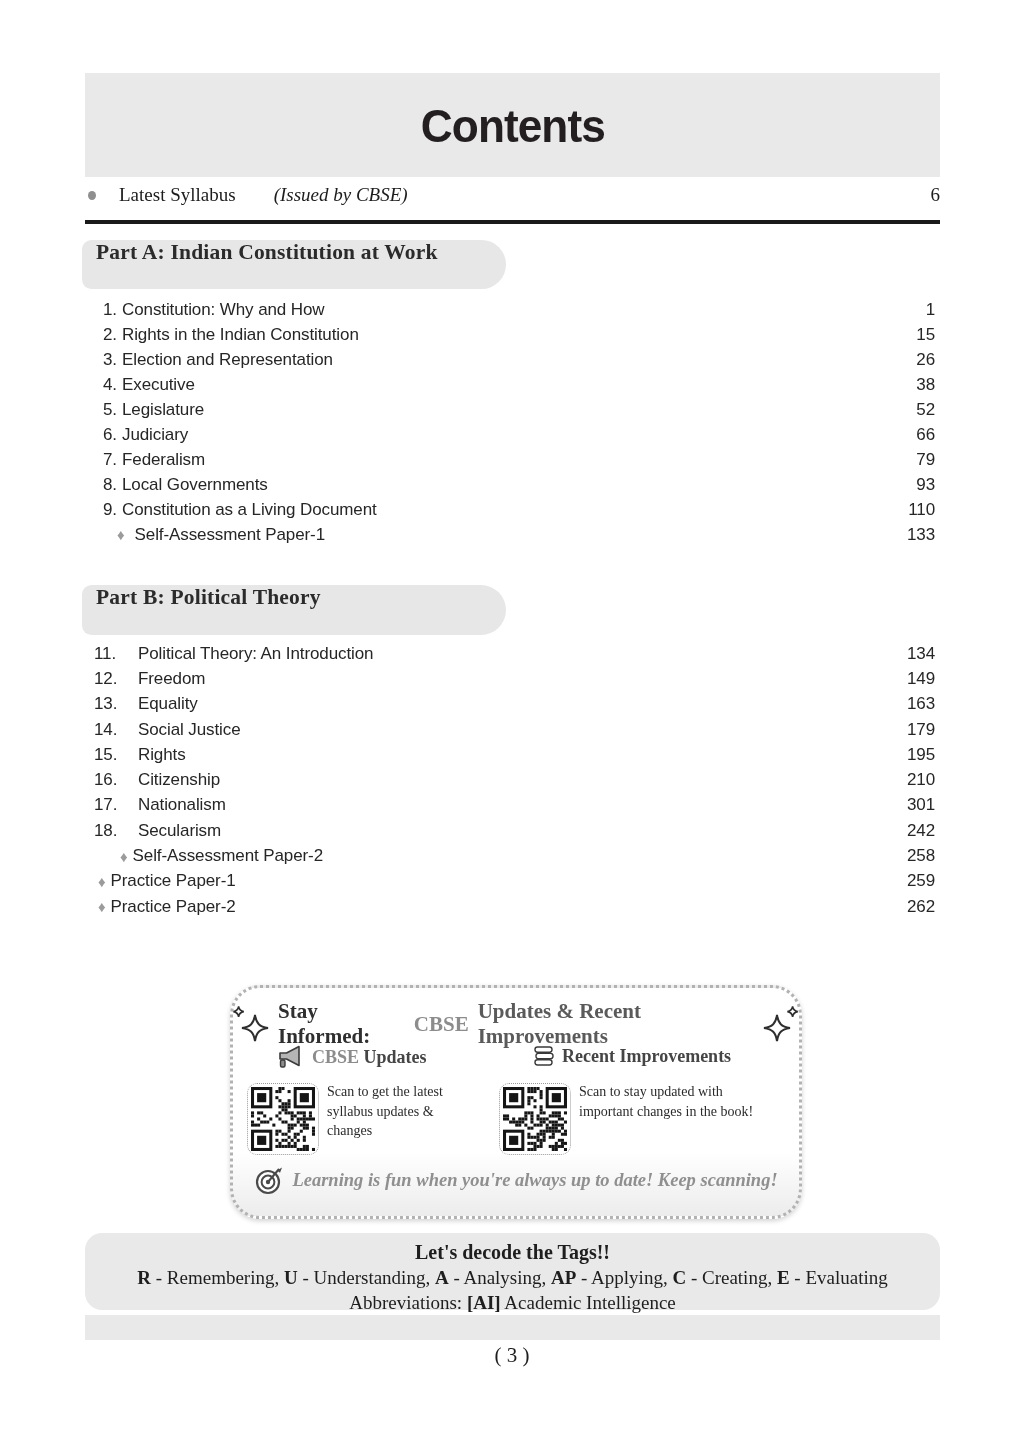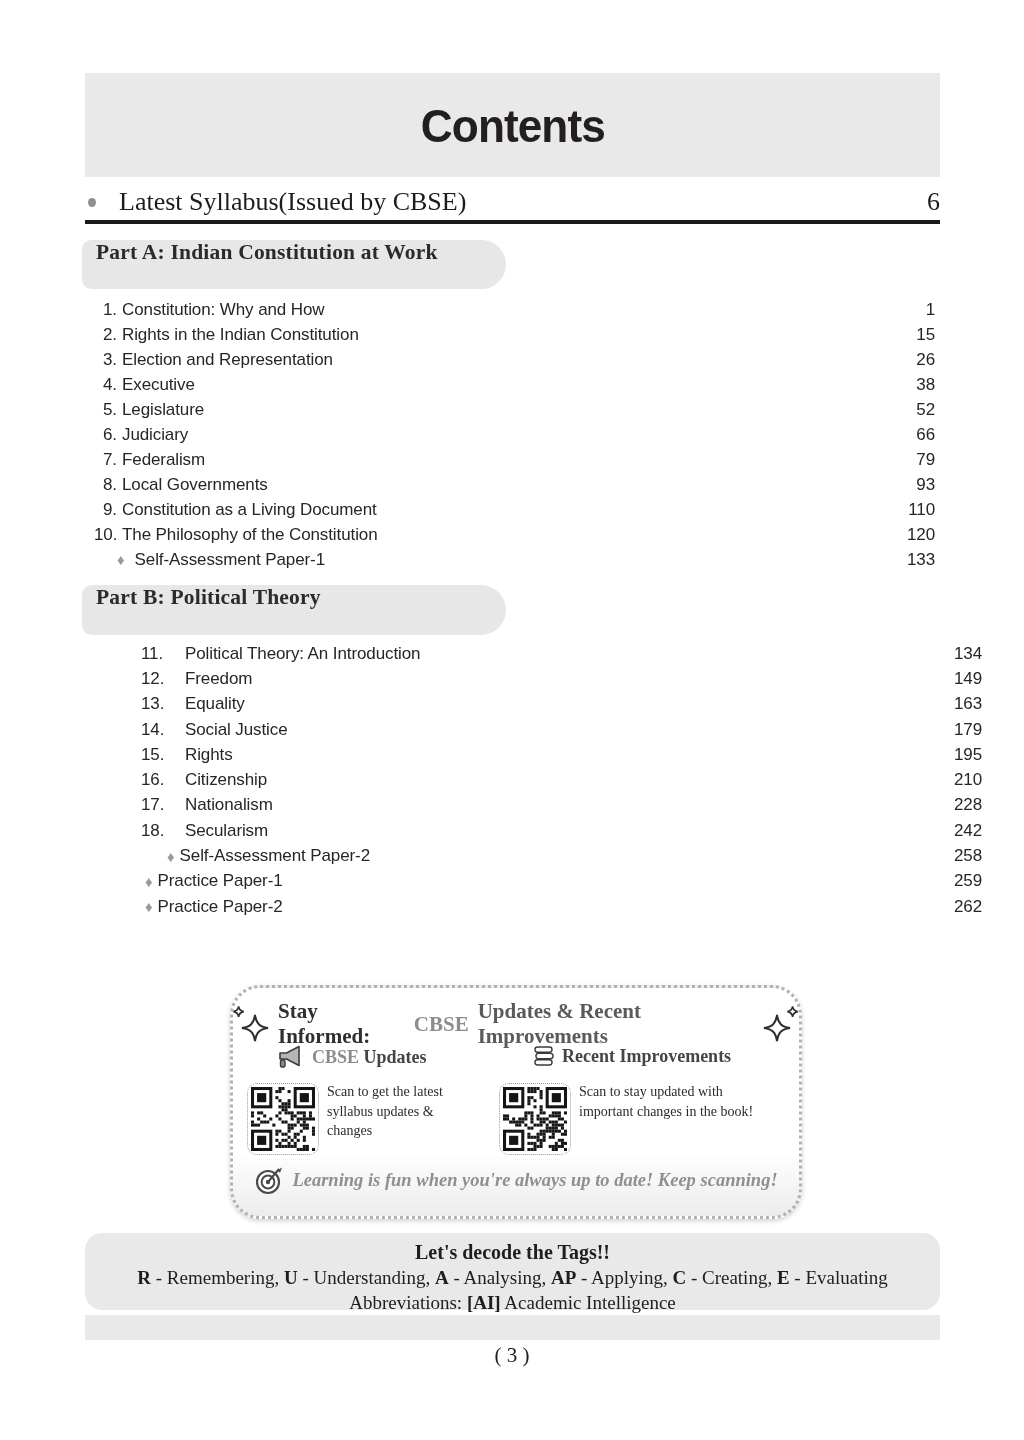--- a/index.html
+++ b/index.html
@@ -6,39 +6,39 @@
   .page{position:relative;width:1024px;height:1440px;background:#fff;overflow:hidden;
         font-family:"Liberation Serif",serif;color:#262626;border-radius:32px;}
 
   
   .banner{position:absolute;left:85px;top:73px;width:855px;height:104px;background:#e9e9e9;
           display:flex;align-items:center;justify-content:center;}
   .banner h1{margin:0;font-family:"Liberation Sans",sans-serif;font-weight:bold;font-size:47px;
              color:#231f20;letter-spacing:-1px;transform:scaleX(.94);}
 
   
-  .syllabus-row{position:absolute;left:85px;top:188px;width:855px;height:28px;
-                display:flex;align-items:center;font-size:26px;color:#1c1c1c;}
+  .syllabus-row{position:absolute;left:85px;top:181px;width:855px;height:28px;
+                display:flex;align-items:center;font-size:19px;color:#1c1c1c;}
   .bullet-dot{width:8px;height:9px;border-radius:50%;background:#8f8f8f;margin-left:3px;margin-right:23px;}
-  .syllabus-row .note{}
+  .syllabus-row .note{font-style:italic;margin-left:38px;}
   .syllabus-row .pageno{margin-left:auto;}
   .rule{position:absolute;left:85px;top:220px;width:855px;height:3.5px;background:#1a1a1a;}
 
   
   .part-pill{position:absolute;left:82px;width:424px;background:#e7e7e7;
              border-radius:10px 26px 26px 10px;display:flex;}
   .part-pill.a{top:240px;height:49px;}
   .part-pill.b{top:585px;height:50px;}
   .part-pill span{font-weight:bold;font-size:21.5px;color:#2b2b2b;padding-left:14px;letter-spacing:.2px;}
 
   
   .toc{position:absolute;left:94px;width:841px;font-family:"Liberation Sans",sans-serif;
        font-size:17px;color:#262626;letter-spacing:-.1px;}
   .toc.a{top:297px;}
-  .toc.b{top:641px;margin-left:47px;}
+  .toc.b{top:641px;}
   .trow{display:flex;align-items:center;height:25px;}
   .toc.b .trow{height:25.3px;}
   .tnum{width:23px;text-align:right;flex:none;}
   .tnum-b{width:44px;text-align:left;flex:none;}
   .ttitle{margin-left:5px;}
   .toc.b .ttitle{margin-left:0;}
   .tpage{margin-left:auto;}
   .diamond{color:#9b9b9b;font-size:15px;margin-right:5px;flex:none;}
   .indent-a{margin-left:23px;}
   .indent-deep{margin-left:26px;}
@@ -145,25 +145,20 @@
         <span class="tnum">8.</span>
         <span class="ttitle">Local Governments</span>
         <span class="tpage">93</span>
       </div>
     <div class="trow">
         <span class="tnum">9.</span>
         <span class="ttitle">Constitution as a Living Document</span>
         <span class="tpage">110</span>
       </div>
     <div class="trow">
-        <span class="tnum">10.</span>
-        <span class="ttitle">The Philosophy of the Constitution</span>
-        <span class="tpage">120</span>
-      </div>
-    <div class="trow">
         <span class="diamond indent-a">♦</span>
         <span class="ttitle">Self-Assessment Paper-1</span>
         <span class="tpage">133</span>
       </div>
   </div>
 
   <div class="part-pill b">
     <span>Part B: Political Theory</span>
   </div>
 
@@ -194,21 +189,21 @@
         <span class="tpage">195</span>
       </div>
     <div class="trow">
         <span class="tnum-b">16.</span>
         <span class="ttitle">Citizenship</span>
         <span class="tpage">210</span>
       </div>
     <div class="trow">
         <span class="tnum-b">17.</span>
         <span class="ttitle">Nationalism</span>
-        <span class="tpage">228</span>
+        <span class="tpage">301</span>
       </div>
     <div class="trow">
         <span class="tnum-b">18.</span>
         <span class="ttitle">Secularism</span>
         <span class="tpage">242</span>
       </div>
     <div class="trow">
         <span class="diamond indent-deep">♦</span>
         <span class="ttitle">Self-Assessment Paper-2</span>
         <span class="tpage">258</span>

